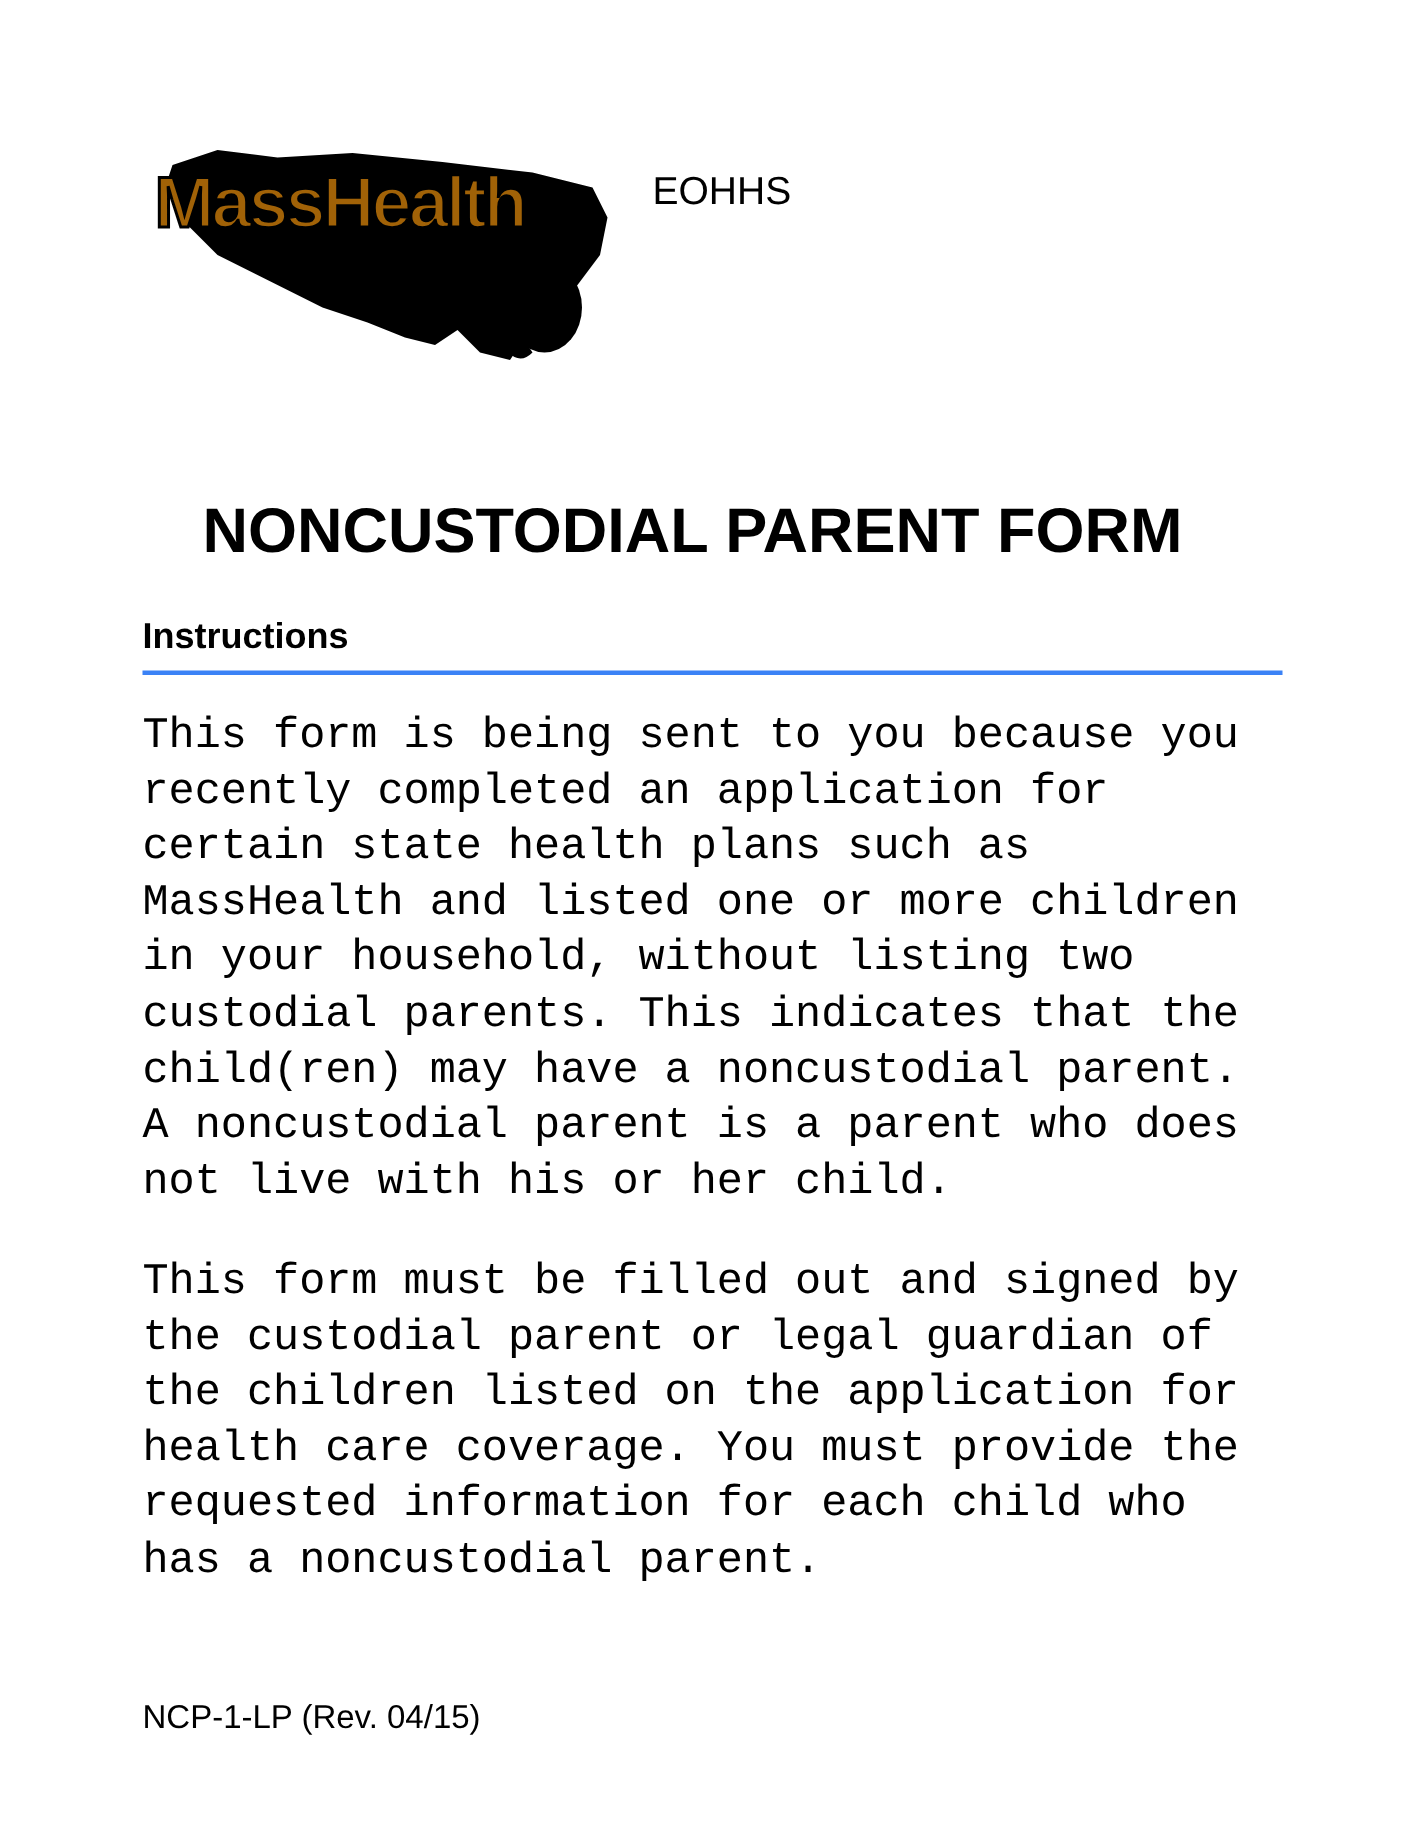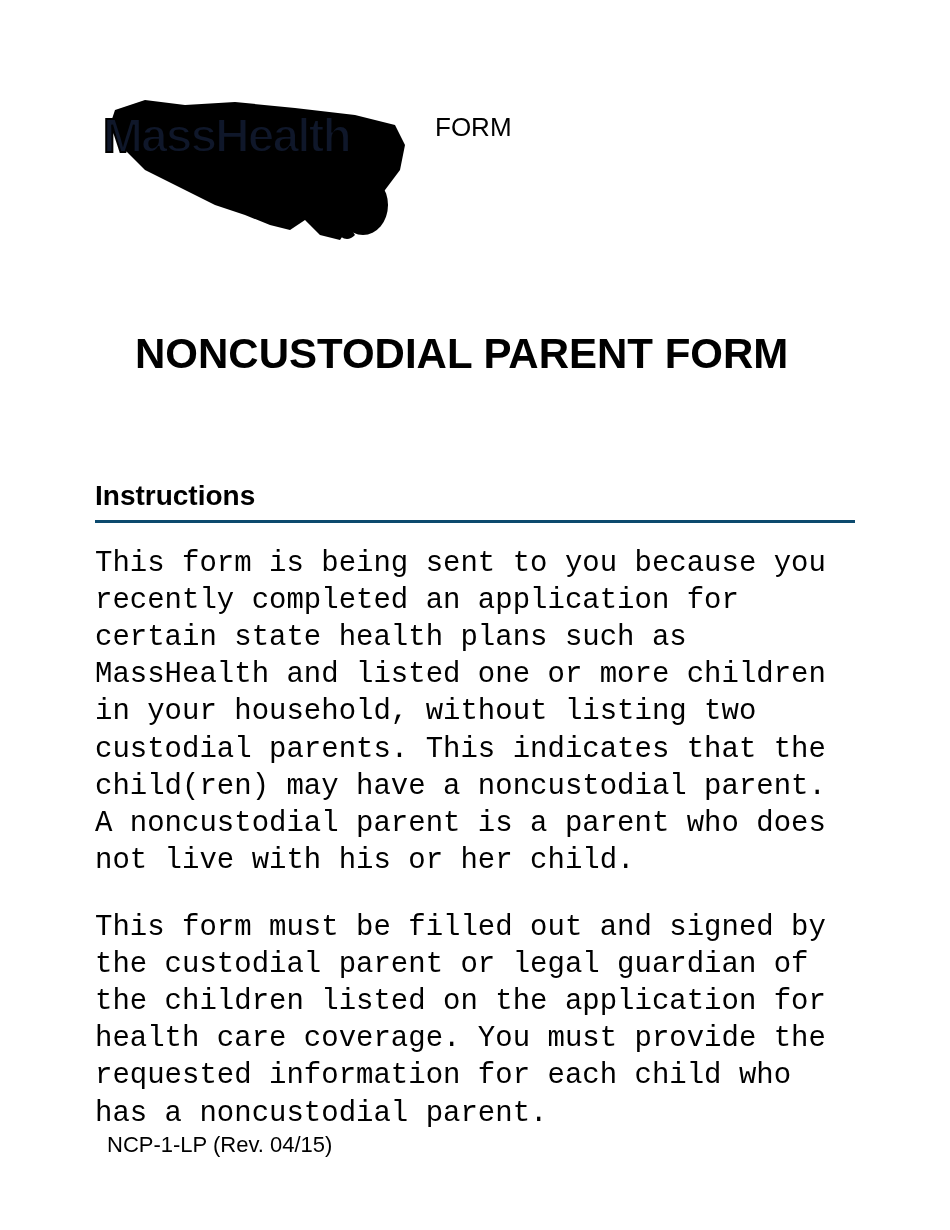--- a/index.html
+++ b/index.html
@@ -32,73 +32,73 @@
       position: absolute;
       width: 100%;
       height: 100%;
     }
     .logo-text {
       position: absolute;
       top: 18px;
       left: 8px;
       font-size: 48px;
       font-weight: 800;
-      color: #0f172a;
+      color: #a16207;
       -webkit-text-stroke: 2px #000000;
       letter-spacing: -2px;
       z-index: 2;
       font-family: Arial Black, Arial, sans-serif;
     }
     .header-text {
       padding-top: 20px;
       font-size: 26px;
       line-height: 1.35;
     }
     .form-title {
       font-size: 42px;
       font-weight: 800;
       text-align: left;
-      margin: 0 0 102px 40px;
+      margin: 0 0 33px 40px;
       letter-spacing: 0px;
       font-family: Arial, Helvetica, sans-serif;
     }
     .section-heading {
-      font-size: 28px;
+      font-size: 24px;
       font-weight: 700;
       padding-bottom: 8px;
-      border-bottom: 3px solid #0c4a6e;
+      border-bottom: 3px solid #3b82f6;
       margin-bottom: 22px;
     }
     .body-paragraph {
       font-size: 29px;
       line-height: 1.28;
       margin-bottom: 30px;
       font-family: Liberation Mono, monospace;
     }
     .form-code {
       position: absolute;
       bottom: 72px;
-      left: 107px;
+      left: 95px;
       font-size: 22px;
     }
   </style>
 </head>
 <body>
 
 <div class="header-row">
   <div class="logo-container">
     <svg class="logo-shape" viewBox="0 0 320 155">
       <path d="M 20 20 L 50 10 L 90 15 L 140 12 L 200 18 L 260 25 L 300 35 L 310 55 L 305 80 L 290 100 L 270 120 L 255 135 L 245 150 L 225 145 L 210 130 L 195 140 L 175 135 L 150 125 L 120 115 L 90 100 L 50 80 L 25 55 L 15 35 Z" fill="#000000"></path>
       <ellipse cx="268" cy="115" rx="25" ry="30" fill="#000000"></ellipse>
       <path d="M 240 140 Q 250 155 260 145 L 250 130 Z" fill="#000000"></path>
     </svg>
     <div class="logo-text">MassHealth</div>
   </div>
   <div class="header-text">
-    <div>FORM</div>
+    <div>EOHHS</div>
   </div>
 </div>
 
 <h1 class="form-title">NONCUSTODIAL PARENT FORM</h1>
 
 <h2 class="section-heading">Instructions</h2>
 
 <p class="body-paragraph">This form is being sent to you because you recently completed an application for certain state health plans such as MassHealth and listed one or more children in your household, without listing two custodial parents. This indicates that the child(ren) may have a noncustodial parent. A noncustodial parent is a parent who does not live with his or her child.</p>
 
 <p class="body-paragraph">This form must be filled out and signed by the custodial parent or legal guardian of the children listed on the application for health care coverage. You must provide the requested information for each child who has a noncustodial parent.</p>

